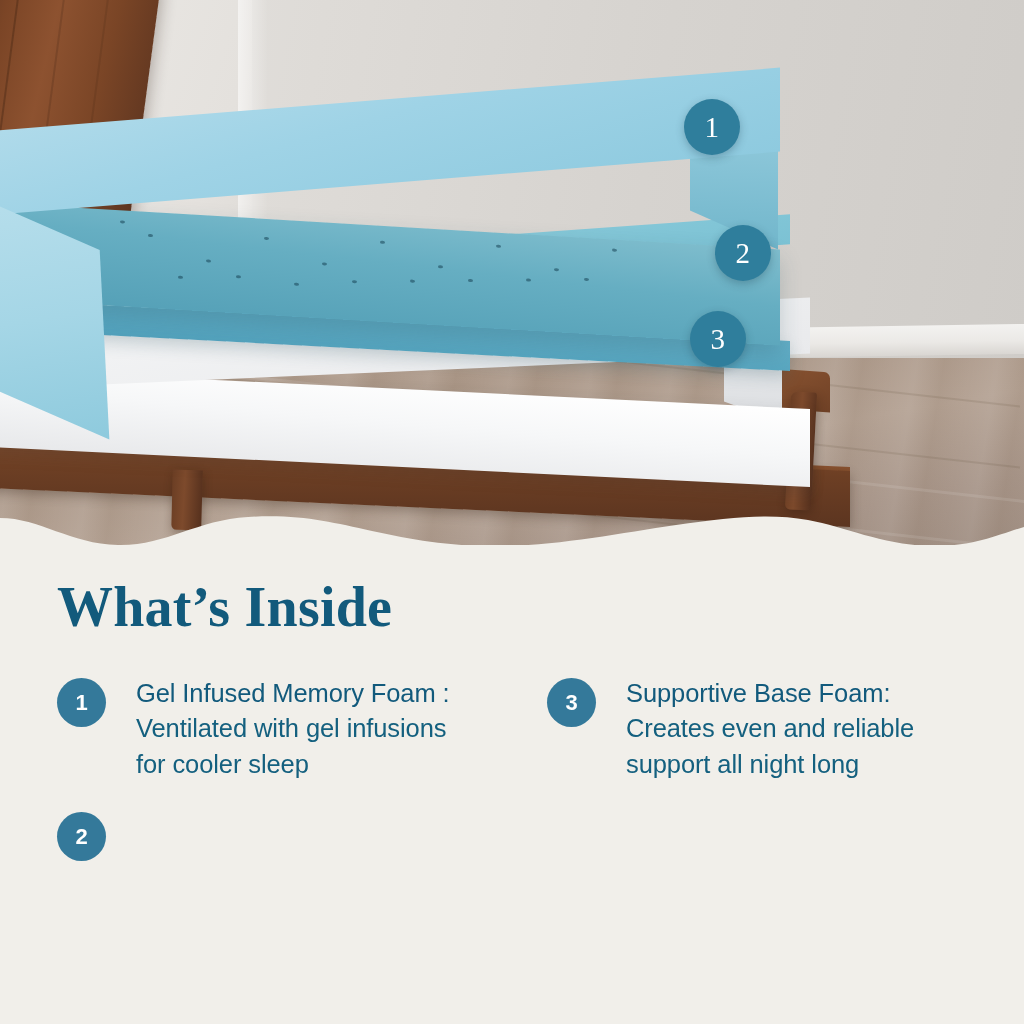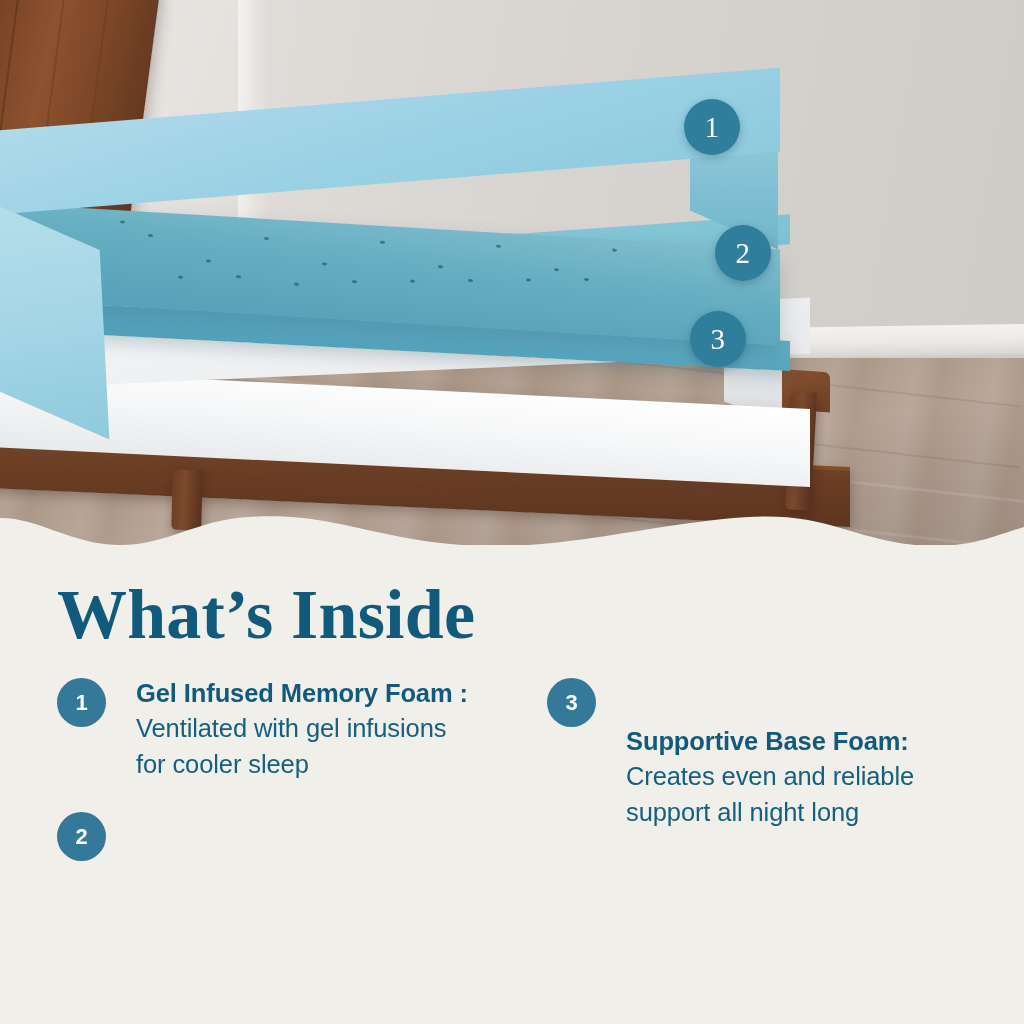--- a/index.html
+++ b/index.html
@@ -264,21 +264,21 @@
     left: 0; top: 545px;
     width: 1024px;
     height: 479px;
     background: #f1efea;
   }
 
   .page-title {
     position: absolute;
     left: 57px; top: 30px;
     font-family: "Liberation Serif", serif;
-    font-size: 70px;
+    font-size: 56px;
     font-weight: 700;
     color: #125a7c;
     letter-spacing: 0.2px;
     white-space: nowrap;
   }
 
   .legend-col {
     position: absolute;
     width: 420px;
   }
@@ -308,27 +308,27 @@
 
   .legend-text {
     flex: 1 1 auto;
     margin-left: 30px;
     font-size: 25.5px;
     line-height: 1.39;
     color: #14607f;
     letter-spacing: -0.1px;
   }
   .legend-label {
-    font-weight: 700;
+    font-weight: 400;
     color: #125a7c;
   }
   .legend-desc { font-weight: 400; }
 
   .col-left .legend-text  { max-width: 345px; }
-  .col-right .legend-text { max-width: 345px; margin-top: 48px; }
+  .col-right .legend-text { max-width: 345px; }
 </style>
 </head>
 <body>
 
 <div id="infographic">
 
   <div class="photo-scene">
 
     <div class="wall"></div>
     <div class="wall-left-panel"></div>

